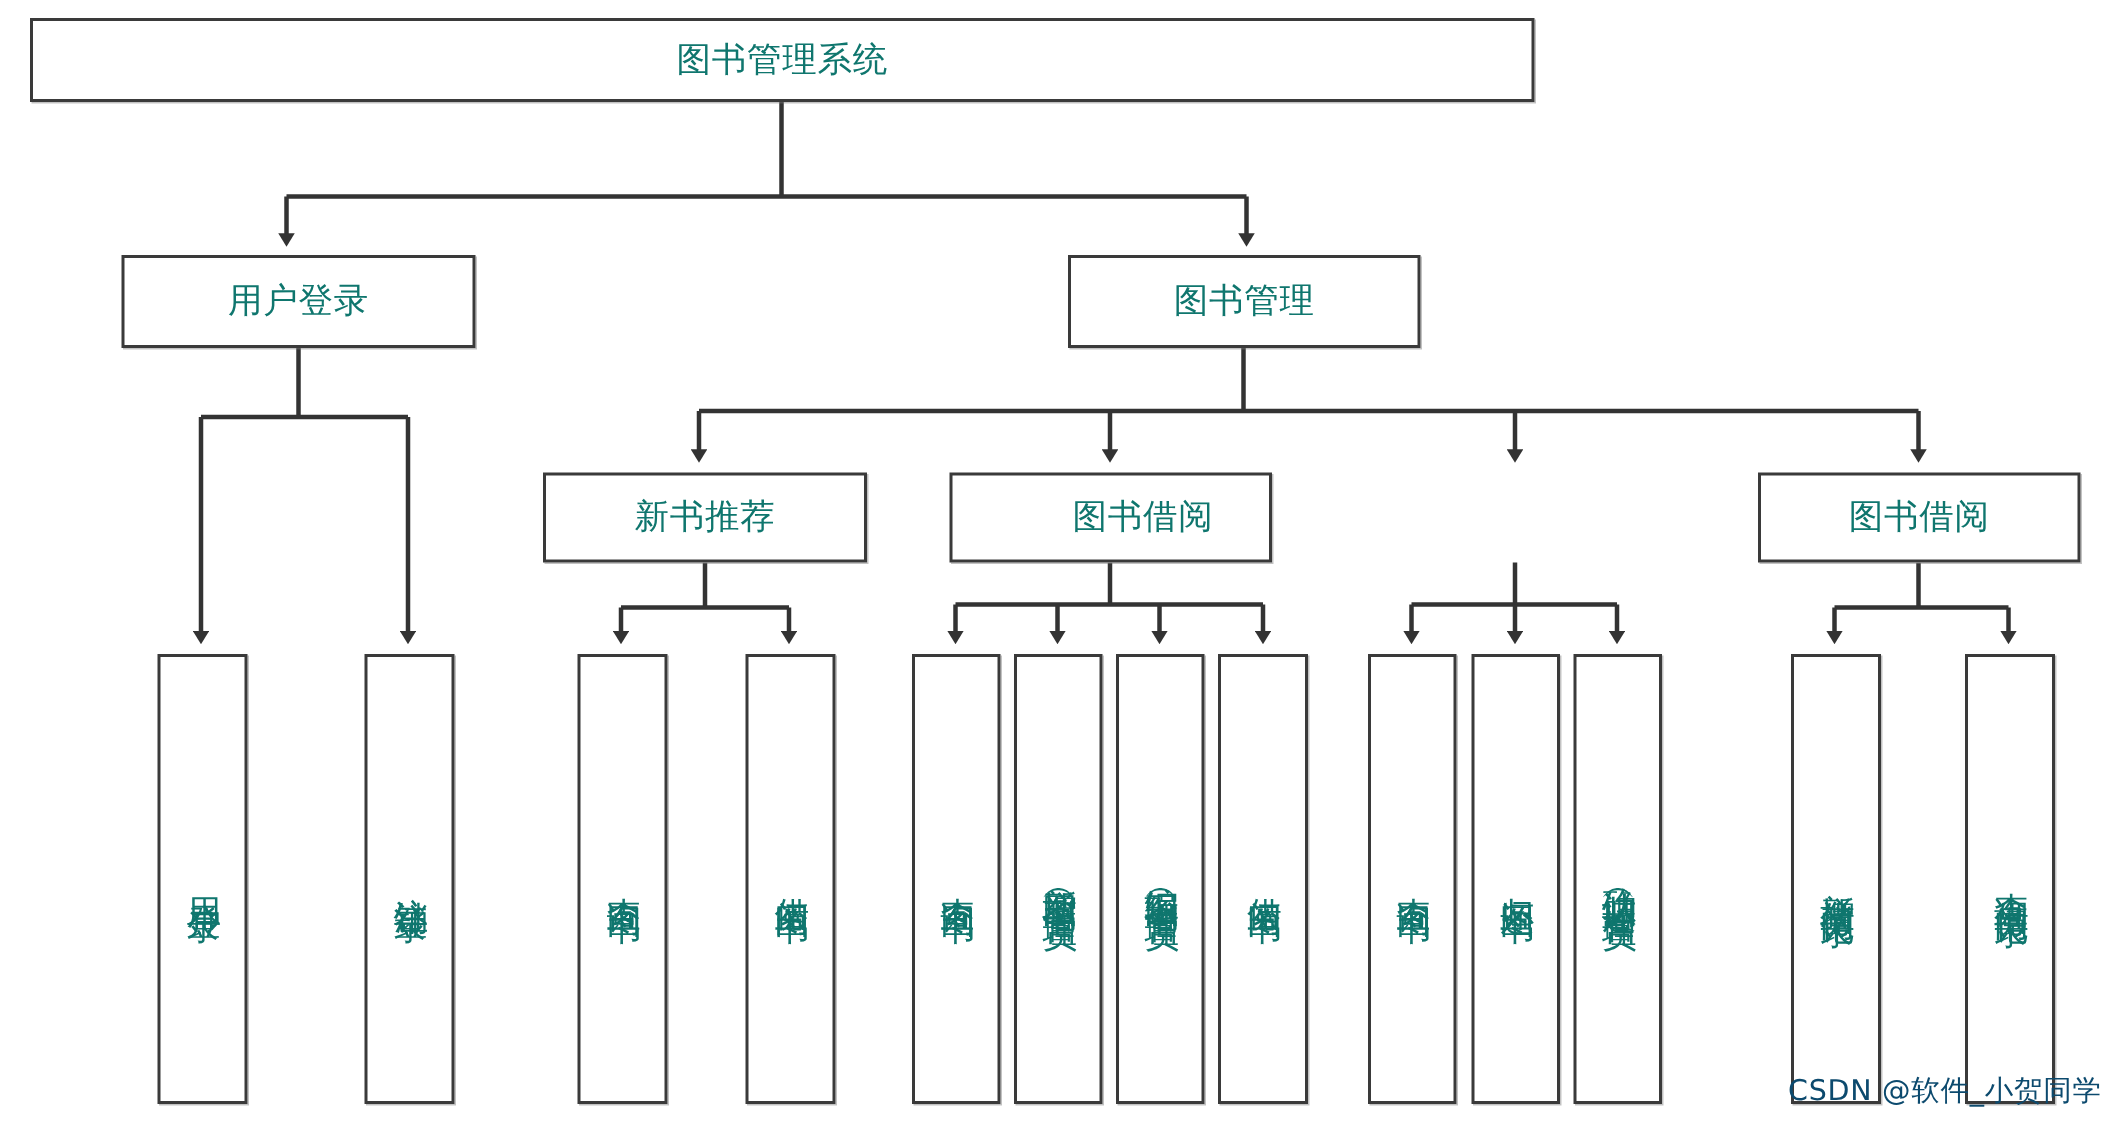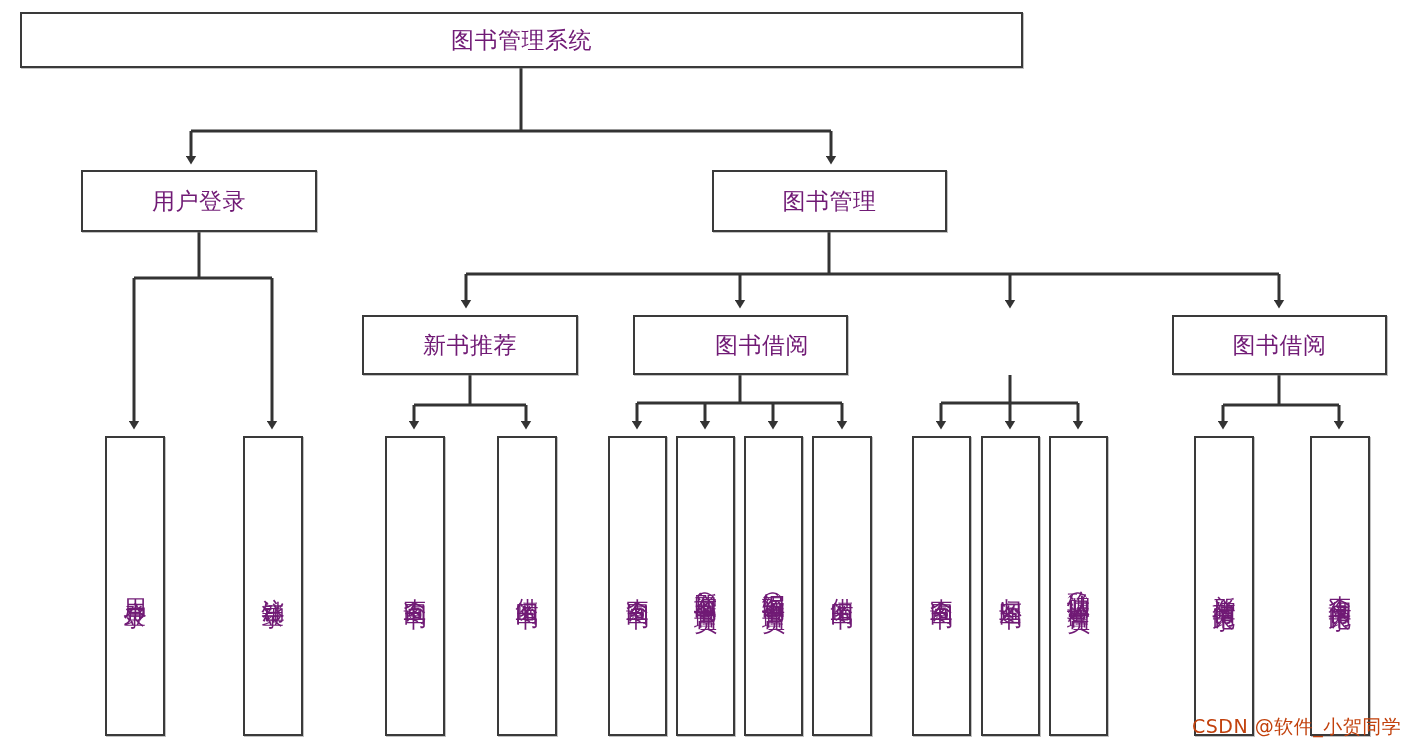--- a/index.html
+++ b/index.html
@@ -27,21 +27,21 @@
     pointer-events: none;
   }
   .node {
     position: absolute;
     box-sizing: border-box;
     border: 2px solid #3a3a3a;
     background: #ffffff;
     display: flex;
     align-items: center;
     justify-content: center;
-    color: #701a75;
+    color: #0f766e;
     box-shadow: 1px 1px 0 rgba(120,120,120,0.45);
   }
   .node .label {
     display: block;
     text-align: center;
     letter-spacing: 0.5px;
   }
   
   .node.h .label {
     font-size: 23px;
@@ -61,21 +61,21 @@
     text-orientation: upright;
     font-size: 23px;
     line-height: 1.18;
     letter-spacing: 3px;
     white-space: nowrap;
     max-height: 280px;
   }
   .watermark {
     position: absolute;
     font-size: 19px;
-    color: #c2410c;
+    color: #0c4a6e;
     white-space: nowrap;
     letter-spacing: 0.5px;
     user-select: none;
   }
 </style>
 </head>
 <body>
 
 <div id="canvas">
 

